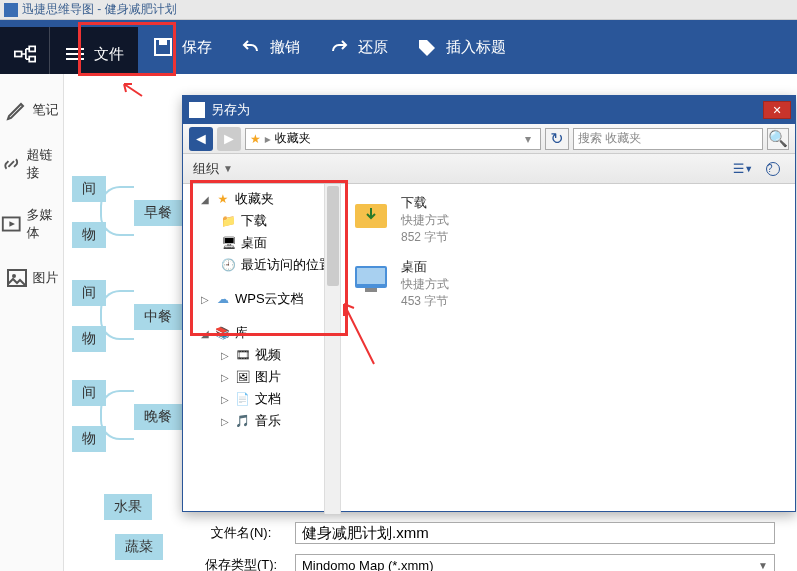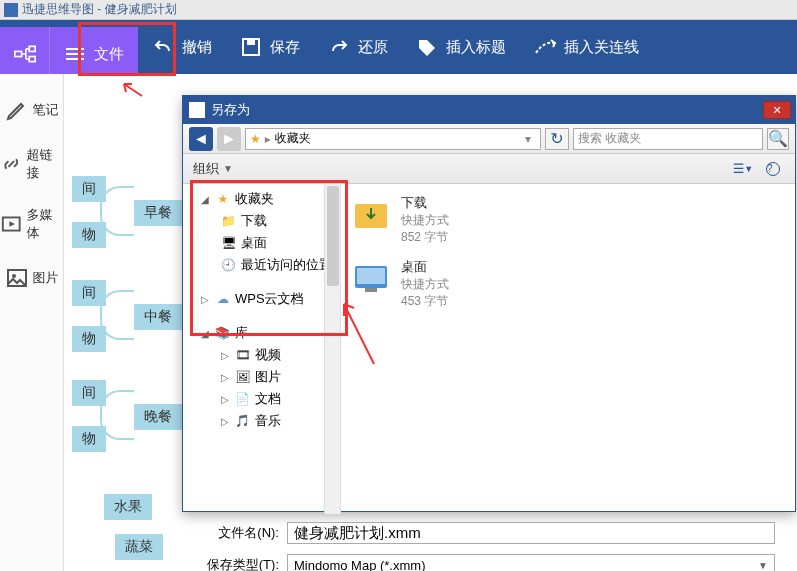--- a/index.html
+++ b/index.html
@@ -3,21 +3,21 @@
 <meta charset="utf-8">
 <style>
 * { box-sizing: border-box; margin: 0; padding: 0; font-family: "Microsoft YaHei", sans-serif; }
 body { width: 797px; height: 571px; background: #fff; position: relative; overflow: hidden; }
 
 .titlebar { height: 20px; background: #e8e8e8; display: flex; align-items: center; padding-left: 4px; font-size: 12px; color: #3a5f8f; border-bottom: 1px solid #ccc; }
 .titlebar-icon { width: 14px; height: 14px; background: #3a6db3; margin-right: 4px; }
 
 .toolbar { height: 54px; background: #2a5699; display: flex; align-items: center; }
 .tb-btn { display: flex; align-items: center; color: #fff; font-size: 15px; padding: 0 14px; height: 100%; cursor: pointer; }
-.tb-btn.active { background: #8b5cf6; margin-top: 14px; }
+.tb-btn.active { background: #0f172a; margin-top: 14px; }
 .tb-icon { width: 22px; height: 22px; margin-right: 8px; display: flex; align-items: center; justify-content: center; }
 .tb-structure { width: 50px; border-right: 1px solid rgba(255,255,255,0.2); }
 
 .sidebar { position: absolute; left: 0; top: 74px; width: 64px; height: 497px; background: #fafafa; border-right: 1px solid #e0e0e0; display: flex; flex-direction: column; align-items: center; padding-top: 24px; gap: 24px; }
 .sb-item { display: flex; flex-direction: row; align-items: center; gap: 4px; font-size: 13px; color: #333; cursor: pointer; }
 .sb-icon { width: 24px; height: 24px; color: #555; }
 
 .canvas { position: absolute; left: 64px; top: 74px; right: 0; bottom: 0; background: #fff; }
 .mm-node { position: absolute; background: #a8d8e8; border-radius: 0; padding: 4px 10px; font-size: 14px; color: #333; }
 .mm-node.partial { border-top-left-radius: 0; border-bottom-left-radius: 0; }
@@ -58,21 +58,21 @@
 
 .file-pane { flex: 1; padding: 10px; }
 .file-item { display: flex; align-items: flex-start; gap: 10px; margin-bottom: 12px; cursor: pointer; }
 .file-icon { width: 40px; height: 40px; display: flex; align-items: center; justify-content: center; }
 .file-info { font-size: 12px; }
 .file-name { font-size: 13px; color: #222; }
 .file-meta { color: #888; }
 
 .dlg-footer { padding: 8px 20px; }
 .ft-row { display: flex; align-items: center; margin-bottom: 10px; font-size: 13px; }
-.ft-label { width: 76px; text-align: right; margin-right: 8px; }
+.ft-label { width: 76px; text-align: center; margin-right: 16px; }
 .ft-input { flex: 1; height: 22px; border: 1px solid #aaa; padding: 0 6px; font-size: 15px; }
 .ft-select { flex: 1; height: 22px; border: 1px solid #aaa; padding: 0 6px; font-size: 13px; background: #fff; display: flex; align-items: center; justify-content: space-between; }
 
 .red-box { position: absolute; border: 3px solid #e33; pointer-events: none; }
 .red-arrow { position: absolute; pointer-events: none; }
 
 .star { color: #f5a623; }
 </style>
 </head>
 <body>
@@ -102,59 +102,50 @@
             <line x1="0" y1="2" x2="18" y2="2"></line>
             <line x1="0" y1="7" x2="18" y2="7"></line>
             <line x1="0" y1="12" x2="18" y2="12"></line>
           </g>
         </svg>
     </span>
     <span>文件</span>
   </div>
   <div class="tb-btn">
     <span class="tb-icon">
-      <svg width="20" height="16">
-          <path d="M16 12a6 6 0 0 0-6-6H4m3-4L3 6l4 4" fill="none" stroke="#fff" stroke-width="2"></path>
-        </svg>
-    </span>
-    <span>撤销</span>
-  </div>
-  <div class="tb-btn">
-    <span class="tb-icon">
       <svg width="20" height="20">
           <rect x="2" y="2" width="16" height="16" fill="none" stroke="#fff" stroke-width="2"></rect>
           <rect x="6" y="2" width="8" height="6" fill="#fff"></rect>
         </svg>
     </span>
     <span>保存</span>
   </div>
   <div class="tb-btn">
     <span class="tb-icon">
       <svg width="20" height="16">
+          <path d="M16 12a6 6 0 0 0-6-6H4m3-4L3 6l4 4" fill="none" stroke="#fff" stroke-width="2"></path>
+        </svg>
+    </span>
+    <span>撤销</span>
+  </div>
+  <div class="tb-btn">
+    <span class="tb-icon">
+      <svg width="20" height="16">
           <path d="M4 12a6 6 0 0 1 6-6h6m-3-4l4 4-4 4" fill="none" stroke="#fff" stroke-width="2"></path>
         </svg>
     </span>
     <span>还原</span>
   </div>
   <div class="tb-btn">
     <span class="tb-icon">
       <svg width="20" height="18">
           <path d="M2 2h8l8 8-8 8-8-8z" fill="#fff"></path>
         </svg>
     </span>
     <span>插入标题</span>
-  </div>
-  <div class="tb-btn">
-    <span class="tb-icon">
-      <svg width="22" height="16">
-          <path d="M2 14 Q 10 2 20 4" fill="none" stroke="#fff" stroke-width="2" stroke-dasharray="3 2"></path>
-          <path d="M17 1l4 3-2 4" fill="none" stroke="#fff" stroke-width="2"></path>
-        </svg>
-    </span>
-    <span>插入关连线</span>
   </div>
 </div>
 
 <div class="sidebar">
   <div class="sb-item">
     <svg class="sb-icon" viewBox="0 0 24 24">
         <path d="M3 21l3-1 12-12-2-2L4 18z" fill="none" stroke="#555" stroke-width="2"></path>
       </svg>
     <span>笔记</span>
   </div>

